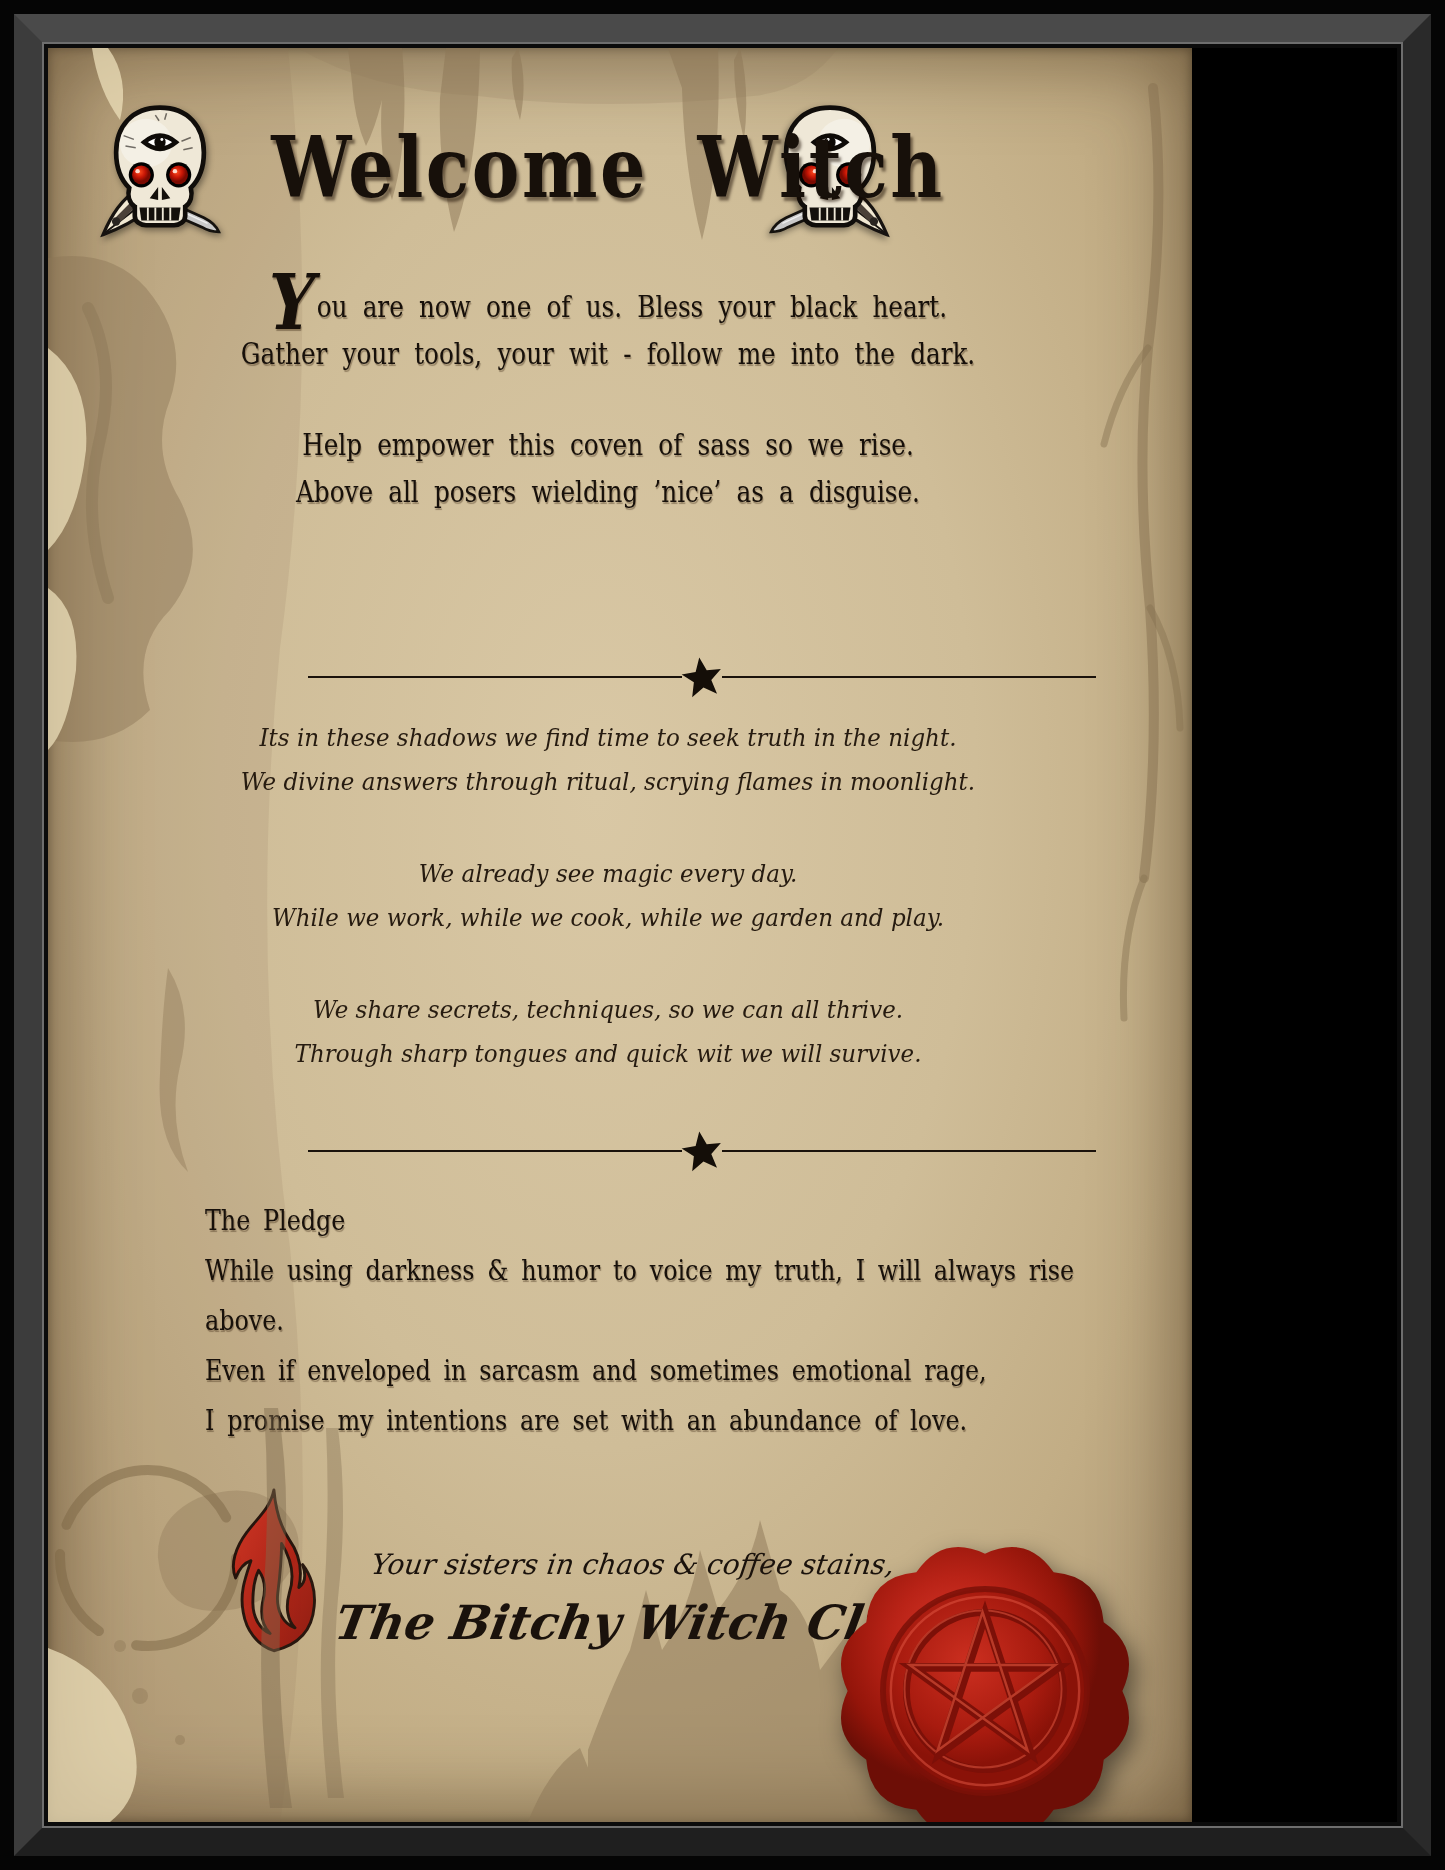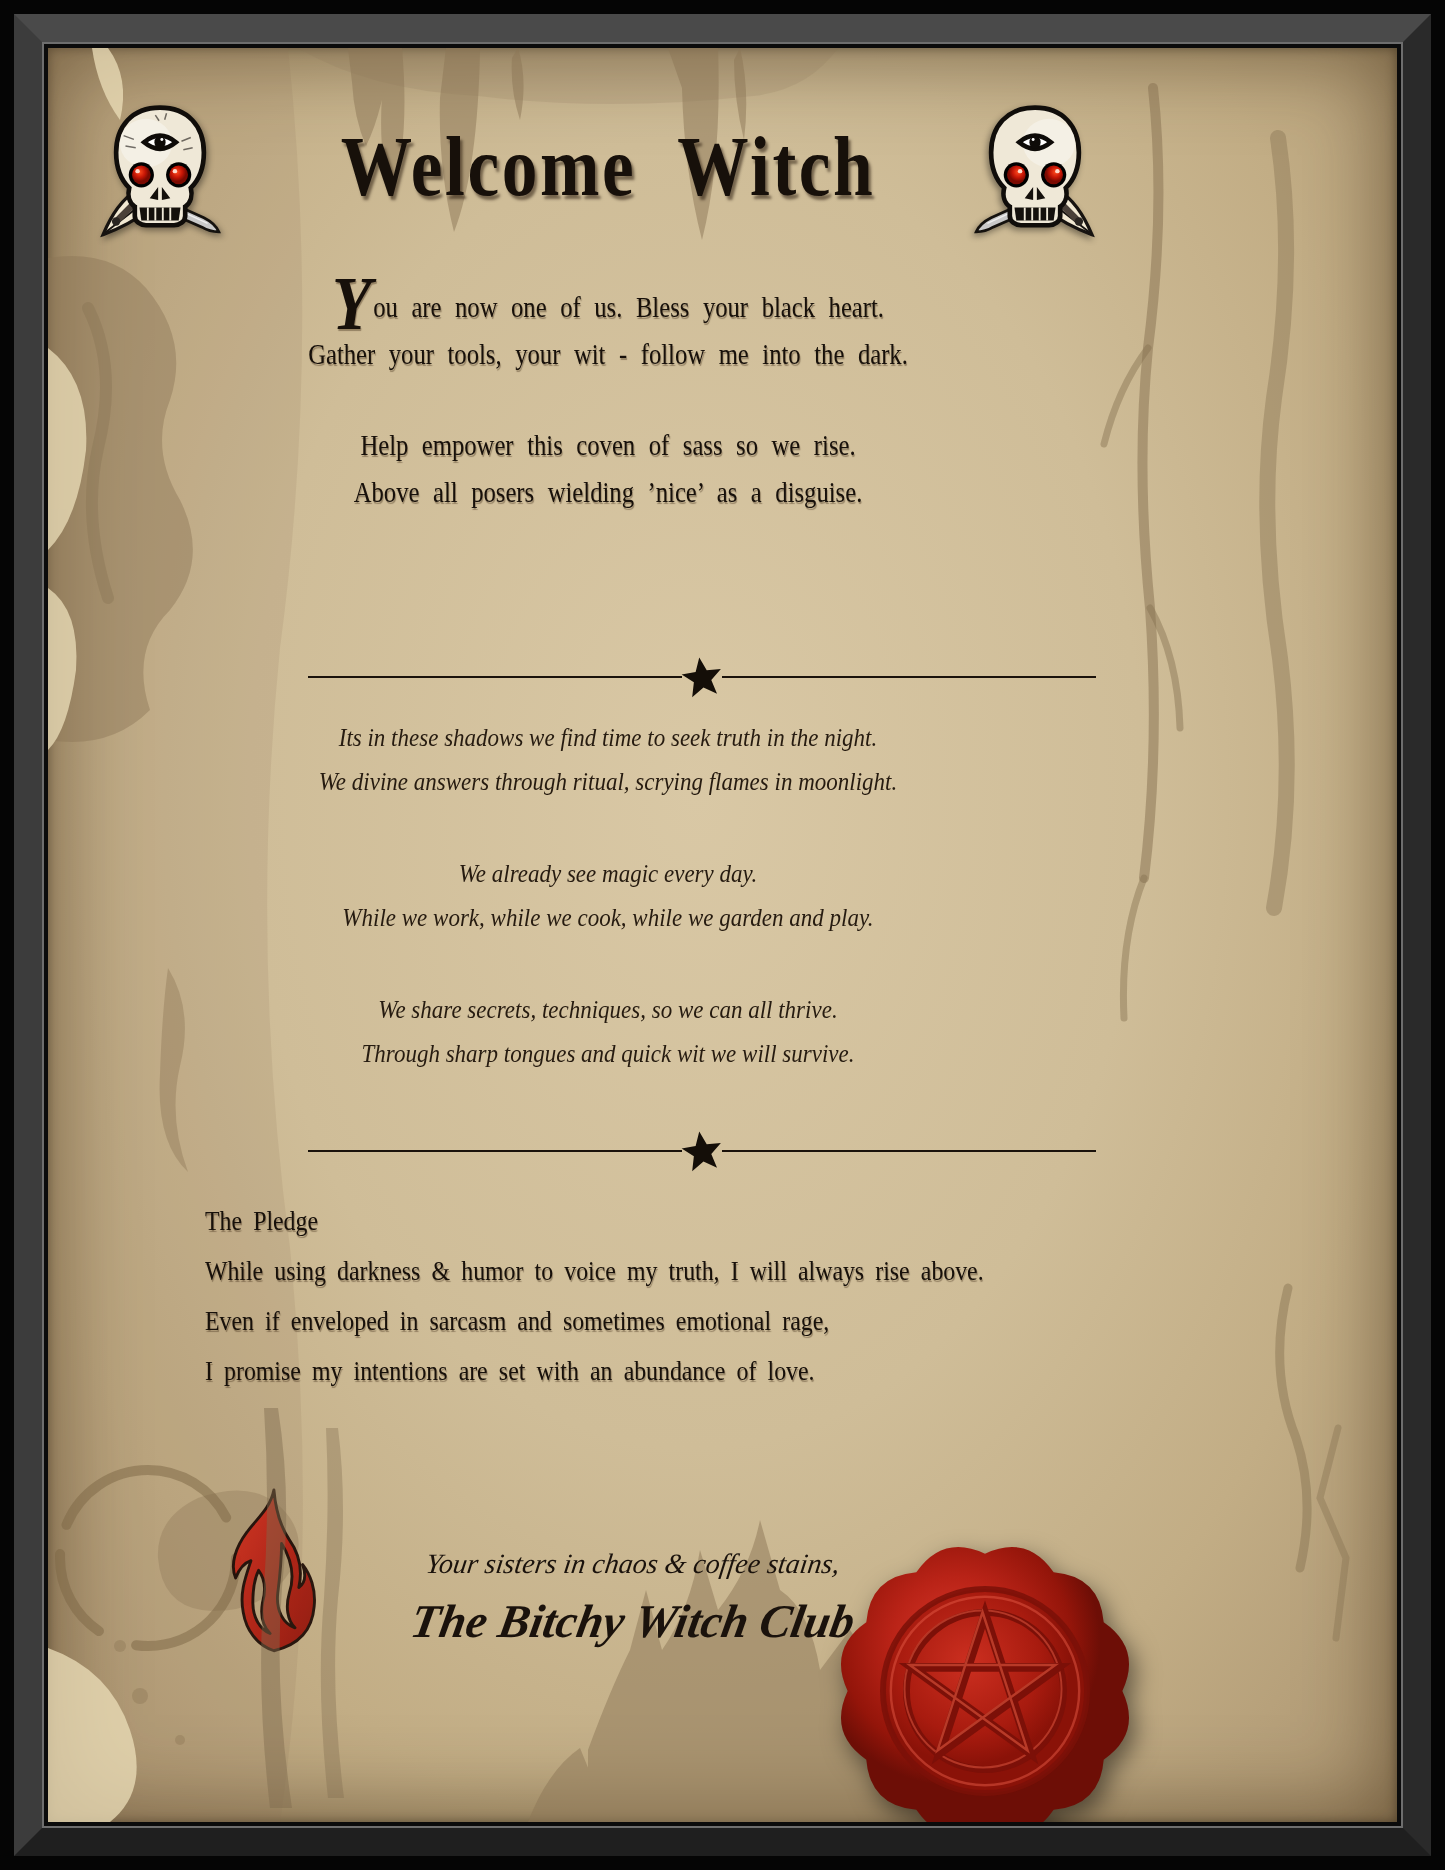--- a/index.html
+++ b/index.html
@@ -5,23 +5,23 @@
   html,body{margin:0;padding:0;background:#000;}
   .canvas{position:relative;width:1445px;height:1870px;background:#000;overflow:hidden;
           font-family:"DejaVu Serif", serif;}
   
   .frame-black{position:absolute;inset:0;border:14px solid #050505;box-sizing:border-box;}
   .frame-bevel{position:absolute;inset:14px;border:28px solid;box-sizing:border-box;
                border-color:#4a4a4a #2a2a2a #1f1f1f #3c3c3c;}
   .frame-ridge{position:absolute;inset:42px;border:2px solid #6e6e6e;box-sizing:border-box;}
   .frame-gap{position:absolute;inset:44px;border:4px solid #0b0b0b;box-sizing:border-box;}
   
-  .parchment{position:absolute;left:48px;top:48px;width:1349px;height:1774px;overflow:hidden;
+  .parchment{position:absolute;left:48px;top:48px;width:1144px;height:1774px;overflow:hidden;
      background:radial-gradient(ellipse at 48% 42%, #d9c8a5 0%, #cfbd98 45%, #c2ad85 72%, #ab9470 100%);
-     box-shadow:inset 0 0 80px 12px rgba(61,42,16,.5), inset 0 0 12px rgba(0,0,0,.45);font-family:Liberation Serif, serif;}
+     box-shadow:inset 0 0 80px 12px rgba(61,42,16,.5), inset 0 0 12px rgba(0,0,0,.45);}
   .stains{position:absolute;inset:0;z-index:1;}
   .overstain{position:absolute;z-index:3;pointer-events:none;}
   
   .goth{color:#17100a;text-shadow:1px 2px 1px rgba(40,20,0,.35);}
   .title{position:absolute;top:70px;left:0;width:1120px;margin:0;text-align:center;z-index:2;
          font-size:84px;font-weight:bold;letter-spacing:3px;word-spacing:26px;
          transform:scaleX(.85);text-shadow:3px 4px 3px rgba(25,12,0,.5);}
   .intro{position:absolute;top:236px;left:0;width:1120px;text-align:center;z-index:2;
          font-size:29px;line-height:47px;word-spacing:.3em;transform:scaleX(.85);}
   .intro p{margin:0;}

